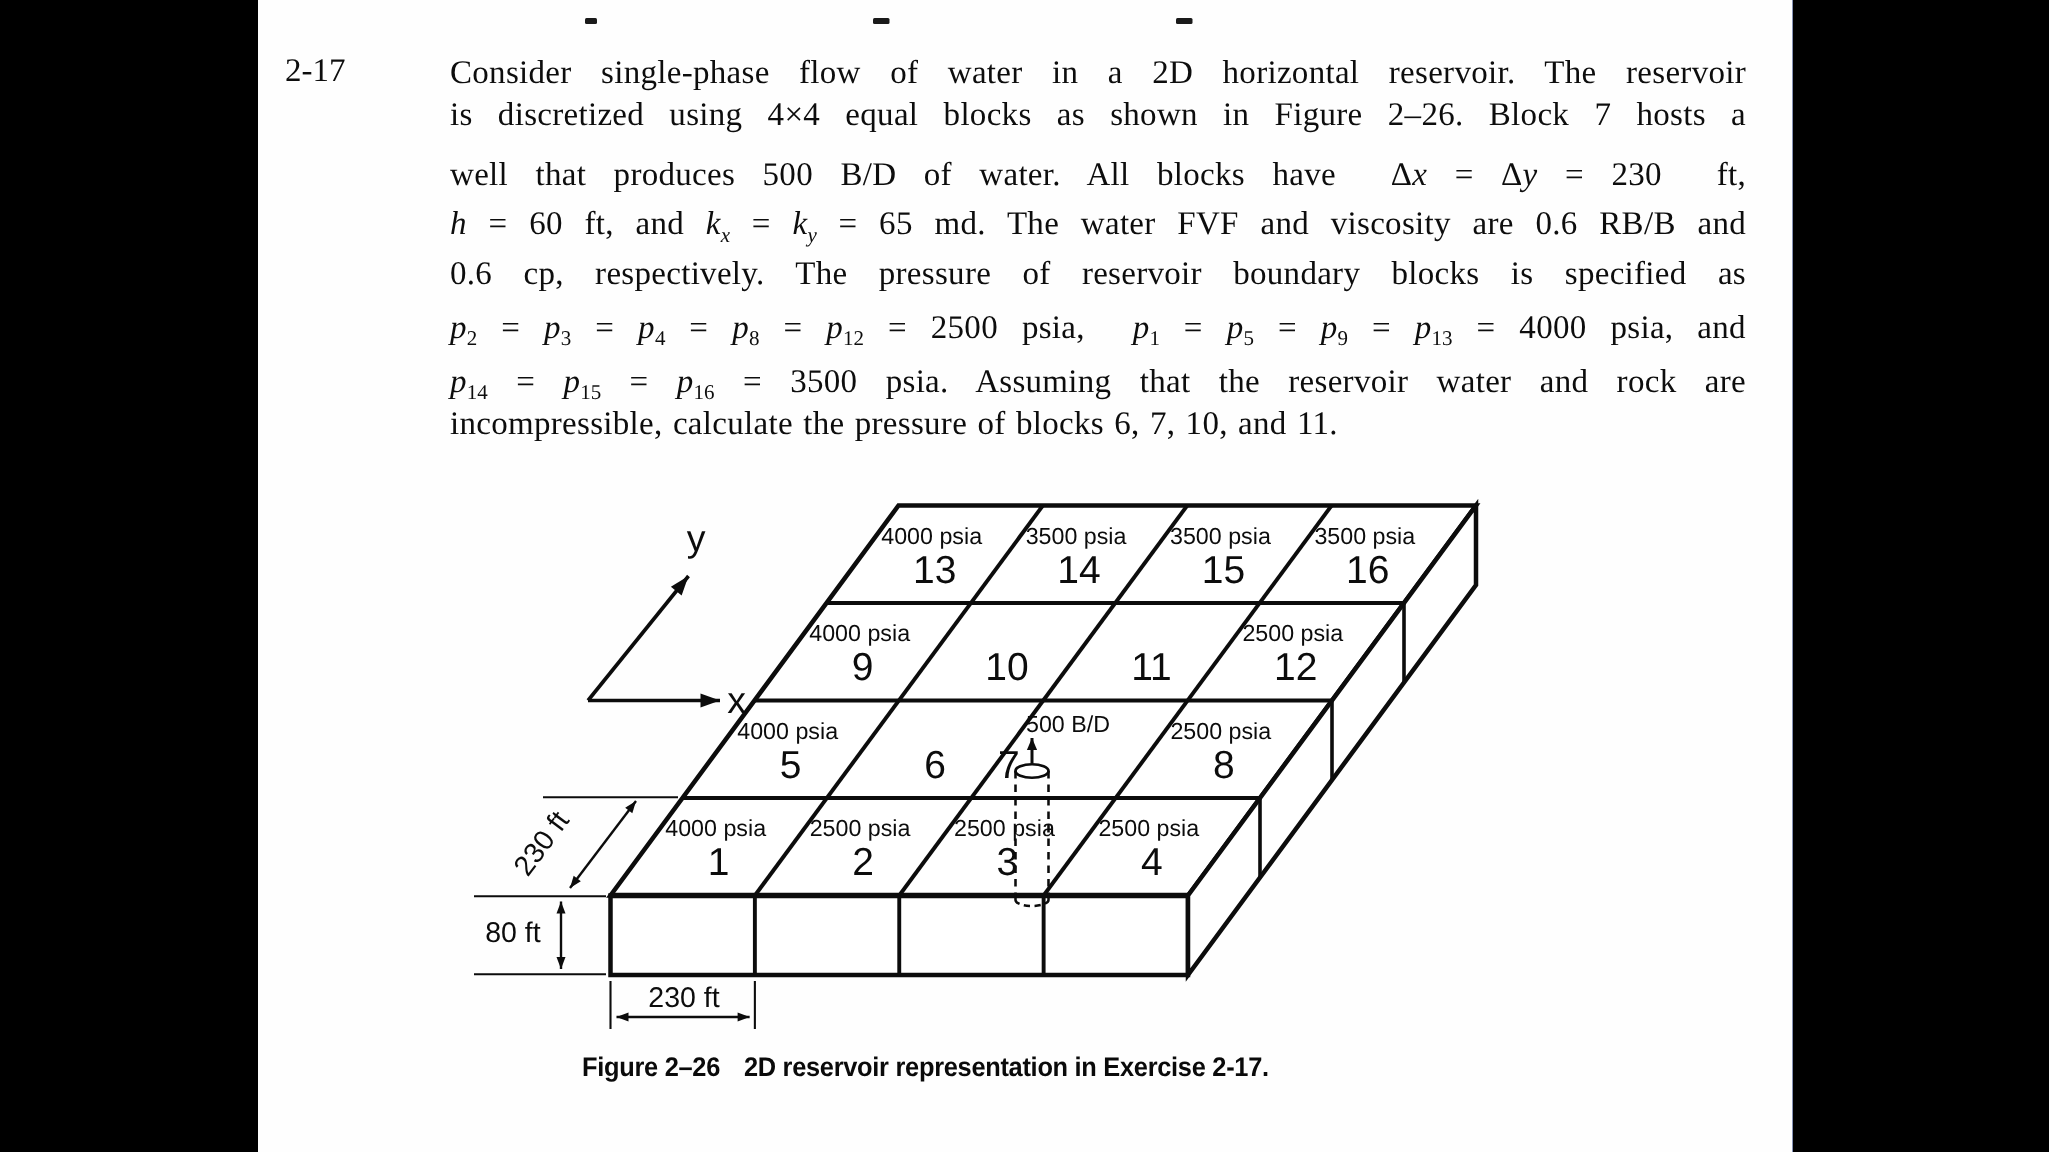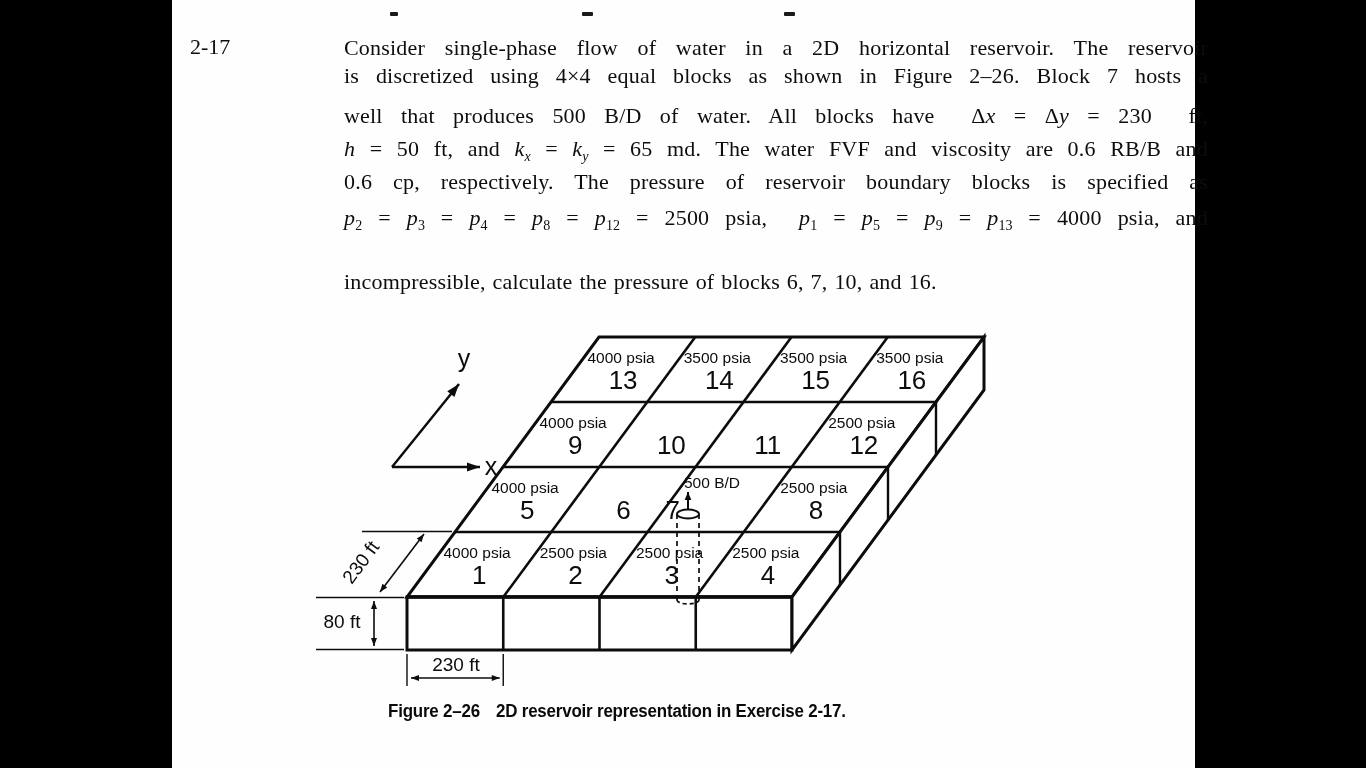--- a/index.html
+++ b/index.html
@@ -1,20 +1,20 @@
 <!DOCTYPE html>
 <html><head>
 <meta charset="utf-8">
 <style>
   html,body{margin:0;padding:0;background:#000;}
   #stage{position:relative;width:1366px;height:768px;background:#1d4ed8;overflow:hidden;}
   #page{position:absolute;left:172px;top:0;width:1023px;height:768px;background:#fefefe;}
   .mark{position:absolute;background:#1a1a1a;border-radius:1px;}
   #exercise-number{position:absolute;left:18px;top:32px;font:22px/30px "Liberation Serif",serif;color:#0d0d0d;}
-  #problem-text{position:absolute;left:128px;top:0;width:864px;height:310px;margin-left:44px;}
+  #problem-text{position:absolute;left:128px;top:0;width:864px;height:310px;}
   .pline{position:absolute;left:0;width:100%;font:22px/30px "Liberation Serif",serif;color:#0d0d0d;letter-spacing:.2px;word-spacing:1.2px;}
   .pline.flush{text-align:justify;text-align-last:justify;}
   .pline .i{font-style:italic;}
   .pline .s{font-size:14px;position:relative;top:5px;letter-spacing:0;}
   .pline .is{font-style:italic;font-size:14px;position:relative;top:5px;letter-spacing:0;}
   #figure-svg{position:absolute;left:108px;top:330px;}
   #caption{position:absolute;left:216px;top:701px;font-family:"Liberation Sans",sans-serif;font-weight:bold;font-size:18px;color:#0a0a0a;transform:scaleX(.94);transform-origin:left top;letter-spacing:-.2px;white-space:nowrap;}
   #caption .cap-text{margin-left:17px;}
 </style>
 </head>
@@ -28,24 +28,25 @@
 
     <div class="mark" style="left:218px;top:12px;width:8px;height:4px;"></div>
     <div class="mark" style="left:410px;top:12px;width:11px;height:4px;"></div>
     <div class="mark" style="left:612px;top:12px;width:11px;height:4px;"></div>
 
     <div id="exercise-number">2-17</div>
     <div id="problem-text">
         <div class="pline flush" style="top: 33px;"><span>Consider single-phase flow of water in a 2D horizontal reservoir. The reservoir</span></div>
         <div class="pline flush" style="top: 61px; font-family: Liberation Serif, serif;"><span>is discretized using 4×4 equal blocks as shown in Figure 2–26. Block 7 hosts a</span></div>
         <div class="pline flush" style="top: 101px;"><span>well that produces 500 B/D of water. All blocks have&nbsp; Δ</span><span class="i">x</span><span> = Δ</span><span class="i">y</span><span> = 230&nbsp; ft,</span></div>
-        <div class="pline flush" style="top: 134px;"><span class="i">h</span><span> = 50 ft, and </span><span class="i">k</span><span class="is">x</span><span> = </span><span class="i">k</span><span class="is">y</span><span> = 65 md. The water FVF and viscosity are 0.6 RB/B and</span></div>
+        <div class="pline flush" style="top: 134px;"><span class="i">h</span><span> = 60 ft, and </span><span class="i">k</span><span class="is">x</span><span> = </span><span class="i">k</span><span class="is">y</span><span> = 65 md. The water FVF and viscosity are 0.6 RB/B and</span></div>
         <div class="pline flush" style="top: 167px;"><span>0.6 cp, respectively. The pressure of reservoir boundary blocks is specified as</span></div>
         <div class="pline flush" style="top: 203px;"><span class="i">p</span><span class="s">2</span><span> = </span><span class="i">p</span><span class="s">3</span><span> = </span><span class="i">p</span><span class="s">4</span><span> = </span><span class="i">p</span><span class="s">8</span><span> = </span><span class="i">p</span><span class="s">12</span><span> = 2500 psia,&nbsp; </span><span class="i">p</span><span class="s">1</span><span> = </span><span class="i">p</span><span class="s">5</span><span> = </span><span class="i">p</span><span class="s">9</span><span> = </span><span class="i">p</span><span class="s">13</span><span> = 4000 psia, and</span></div>
-        <div class="pline" style="top: 267px;"><span>incompressible, calculate the pressure of blocks 6, 7, 10, and 16.</span></div>
+        <div class="pline flush" style="top: 239px;"><span class="i">p</span><span class="s">14</span><span> = </span><span class="i">p</span><span class="s">15</span><span> = </span><span class="i">p</span><span class="s">16</span><span> = 3500 psia. Assuming that the reservoir water and rock are</span></div>
+        <div class="pline" style="top: 267px;"><span>incompressible, calculate the pressure of blocks 6, 7, 10, and 11.</span></div>
       </div>
 
     <svg id="figure-svg" width="740" height="365" viewBox="280 330 740 365" preserveAspectRatio="none">
         <polygon points="407,597 792,597 984,337 599,337" fill="#fff" stroke="#0c0c0c" stroke-width="3"></polygon>
         <line x1="455" y1="532" x2="840" y2="532" stroke="#0c0c0c" stroke-width="2.6"></line>
         <line x1="503" y1="467" x2="888" y2="467" stroke="#0c0c0c" stroke-width="2.6"></line>
         <line x1="551" y1="402" x2="936" y2="402" stroke="#0c0c0c" stroke-width="2.6"></line>
         <line x1="503.25" y1="597" x2="695.25" y2="337" stroke="#0c0c0c" stroke-width="2.6"></line>
         <line x1="599.5" y1="597" x2="791.5" y2="337" stroke="#0c0c0c" stroke-width="2.6"></line>
         <line x1="695.75" y1="597" x2="887.75" y2="337" stroke="#0c0c0c" stroke-width="2.6"></line>

